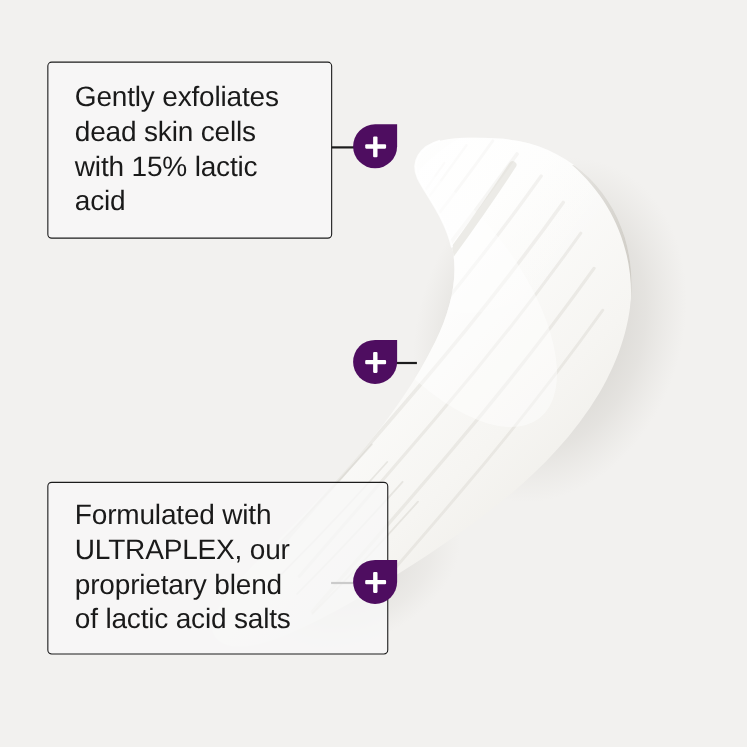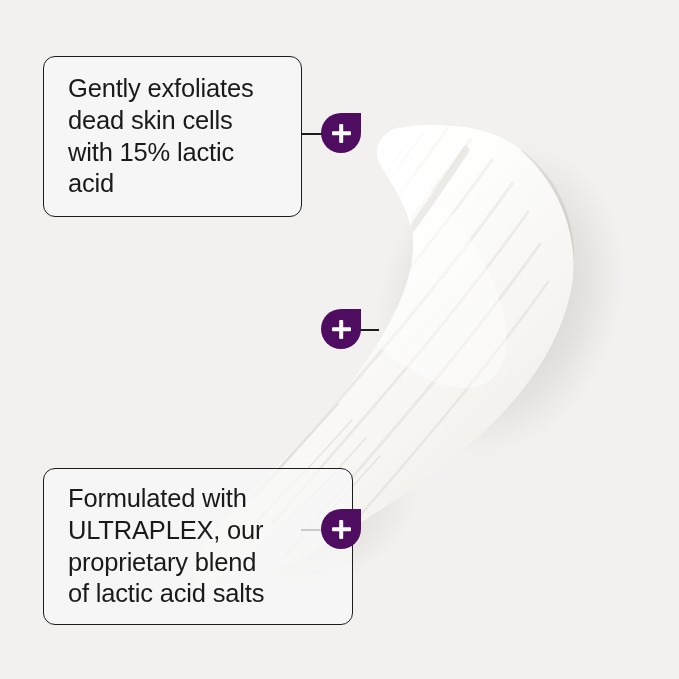--- a/index.html
+++ b/index.html
@@ -30,39 +30,39 @@
     inset: 0;
     width: 679px;
     height: 679px;
     pointer-events: none;
   }
 
   
   .callout {
     position: absolute;
     border: 1.6px solid #1c1c1c;
-    border-radius: 12px;
+    border-radius: 4px;
     background: rgba(248, 248, 247, 0.80);
     display: flex;
     align-items: center;
   }
 
   .callout-text {
     font-size: 25.5px;
     line-height: 1.245;
     color: #1a1a1a;
     letter-spacing: -0.18px;
     font-weight: 400;
     white-space: pre-line;
     padding: 0 20px 0 24px;
   }
 
   #callout-1 { left: 43px;  top: 56px;  width: 259px; height: 161px; }
   #callout-2 { left: 378px; top: 240px; width: 258px; height: 186px; }
-  #callout-3 { left: 43px;  top: 468px; width: 310px; height: 157px; }
+  #callout-3 { left: 43px;  top: 438px; width: 310px; height: 157px; }
 
   #callout-2 .callout-text { padding-left: 26px; }
 
   
   .connector {
     position: absolute;
     height: 1.6px;
     background: #1c1c1c;
   }
   #connector-1 { left: 301px; top: 133px; width: 22px; }

